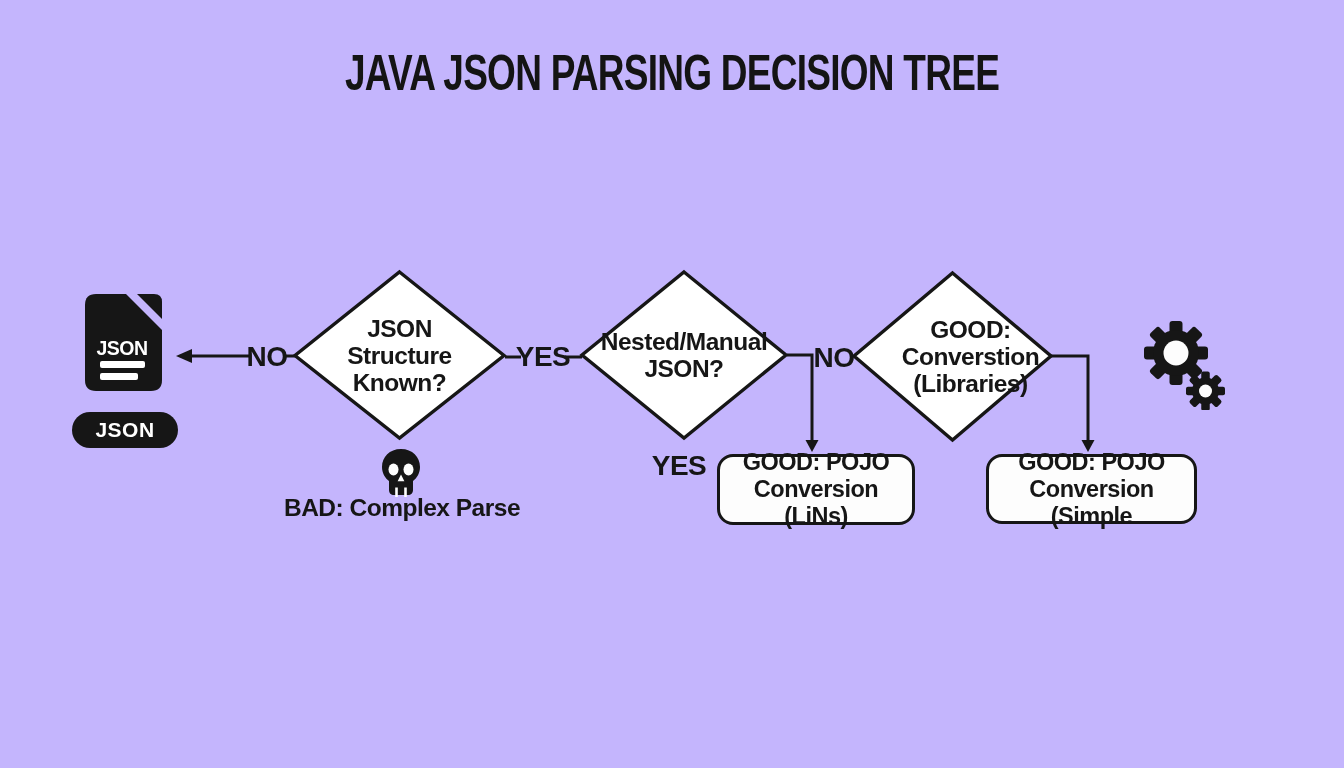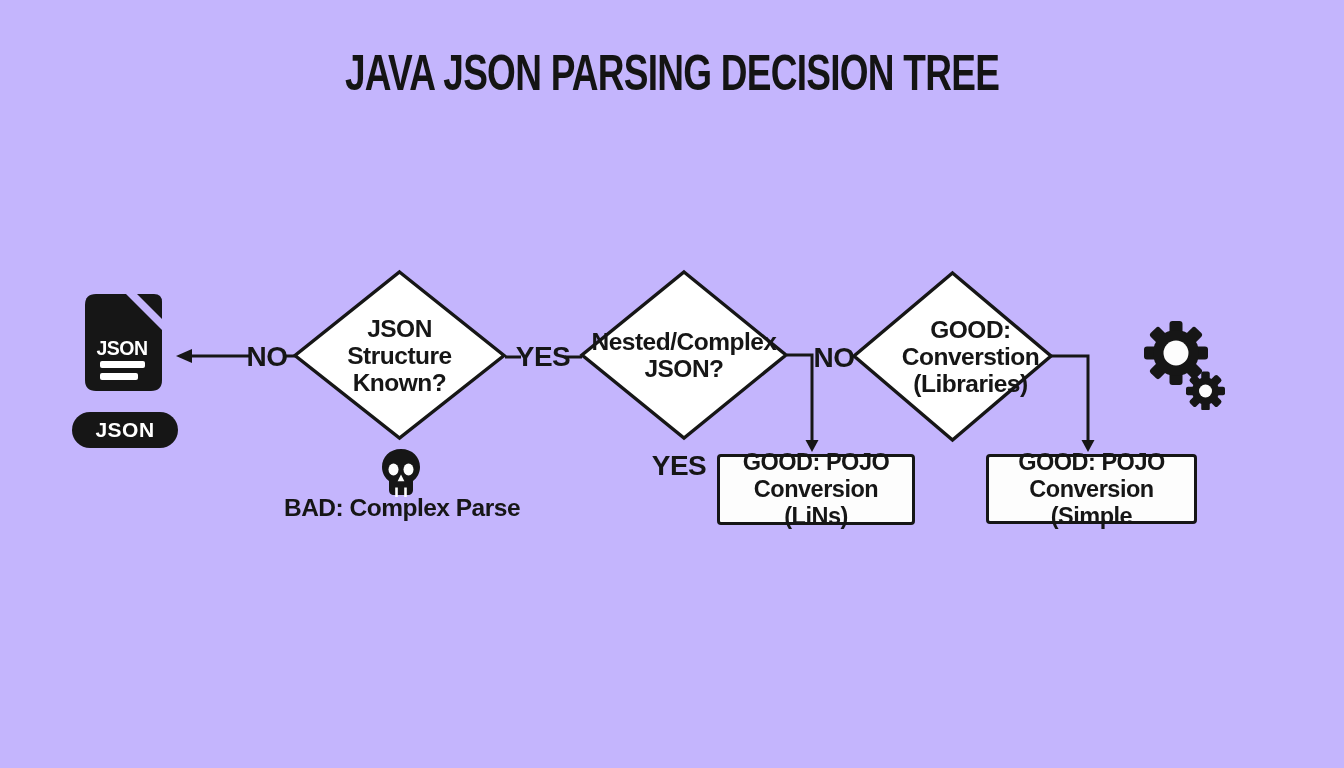--- a/index.html
+++ b/index.html
@@ -41,21 +41,21 @@
     letter-spacing: -0.5px;
     white-space: pre-line;
   }
   .d1 { left: 295px; top: 272px; width: 209px; height: 166px; }
   .d2 { left: 582px; top: 272px; width: 204px; height: 166px; }
   .d3 { left: 872px; top: 273px; width: 197px; height: 167px; }
   .outcome-box {
     position: absolute;
     box-sizing: border-box;
     border: 3.5px solid #161616;
-    border-radius: 4px;
+    border-radius: 16px;
     background: #fdfdfd;
     display: flex;
     align-items: center;
     justify-content: center;
   }
   .box1 { left: 717px; top: 454px; width: 198px; height: 71px; }
   .box2 { left: 986px; top: 454px; width: 211px; height: 70px; }
   .btext {
     text-align: center;
     font-size: 23.5px;
@@ -135,21 +135,21 @@
     </g>
 
     <polygon points="399.5,272 504,355.5 399.5,438 295,355.5" fill="#ffffff" stroke-width="3.4"></polygon>
     <polygon points="684,272 786,355 684,438 582,355" fill="#ffffff" stroke-width="3.4"></polygon>
     <polygon points="952.5,273 1051,356 952.5,440 854,356" fill="#ffffff" stroke-width="3.4"></polygon>
   </svg>
 
   <div class="dtext d1">JSON
 Structure
 Known?</div>
-  <div class="dtext d2">Nested/Complex
+  <div class="dtext d2">Nested/Manual
 JSON?</div>
   <div class="dtext d3">GOOD:
 Converstion
 (Libraries)</div>
 
   <div class="outcome-box box1">
     <div class="btext">GOOD: POJO
 Conversion (LiNs)</div>
   </div>
   <div class="outcome-box box2">

